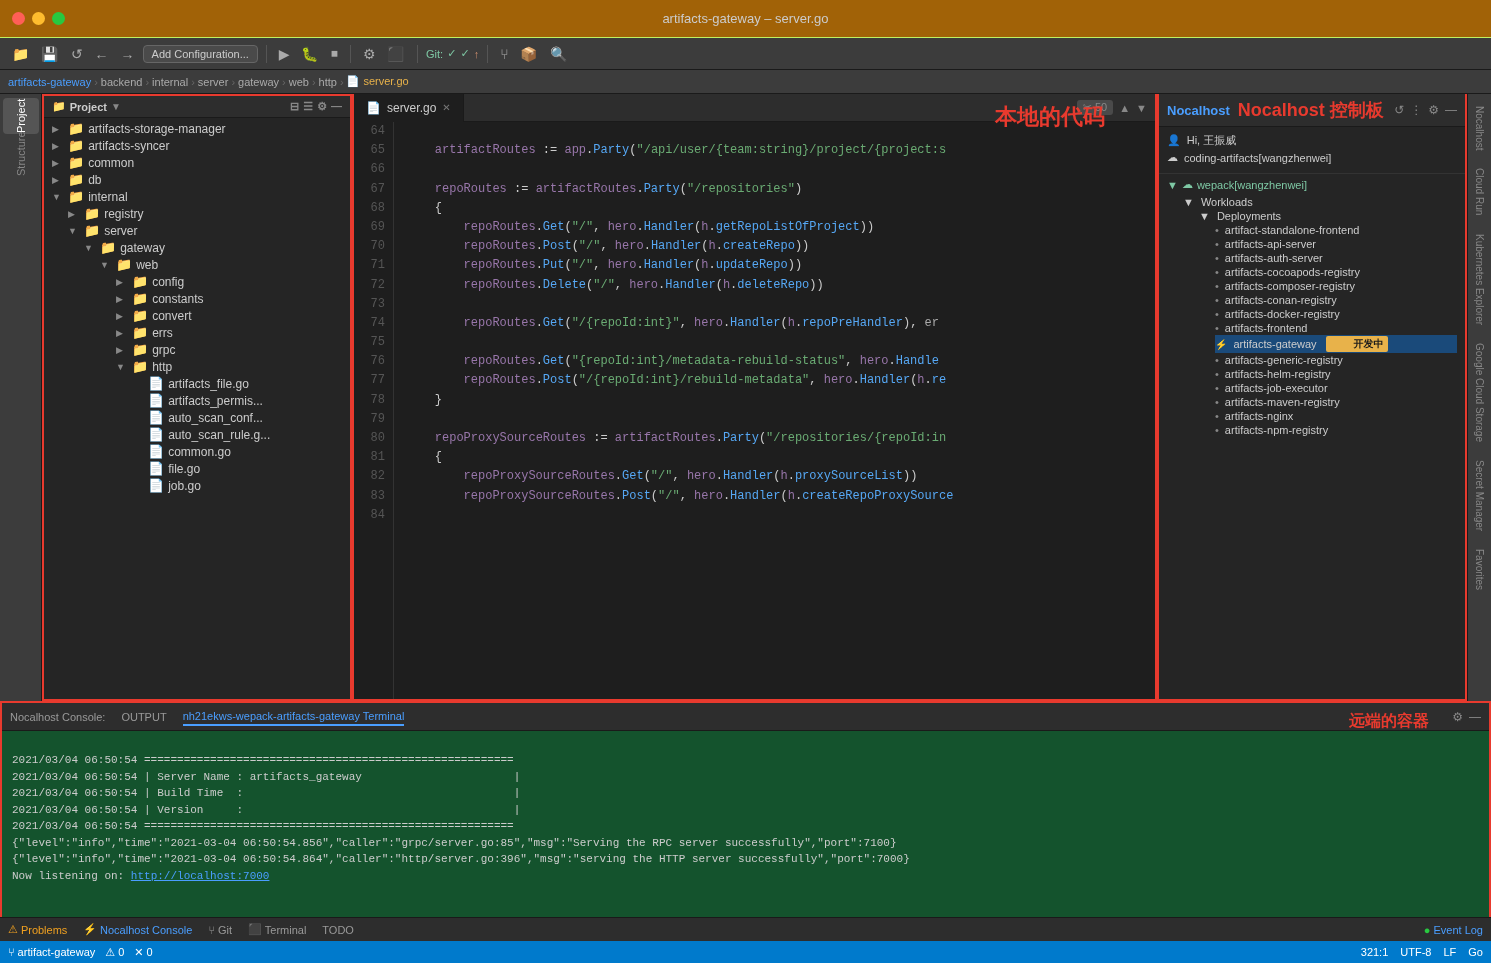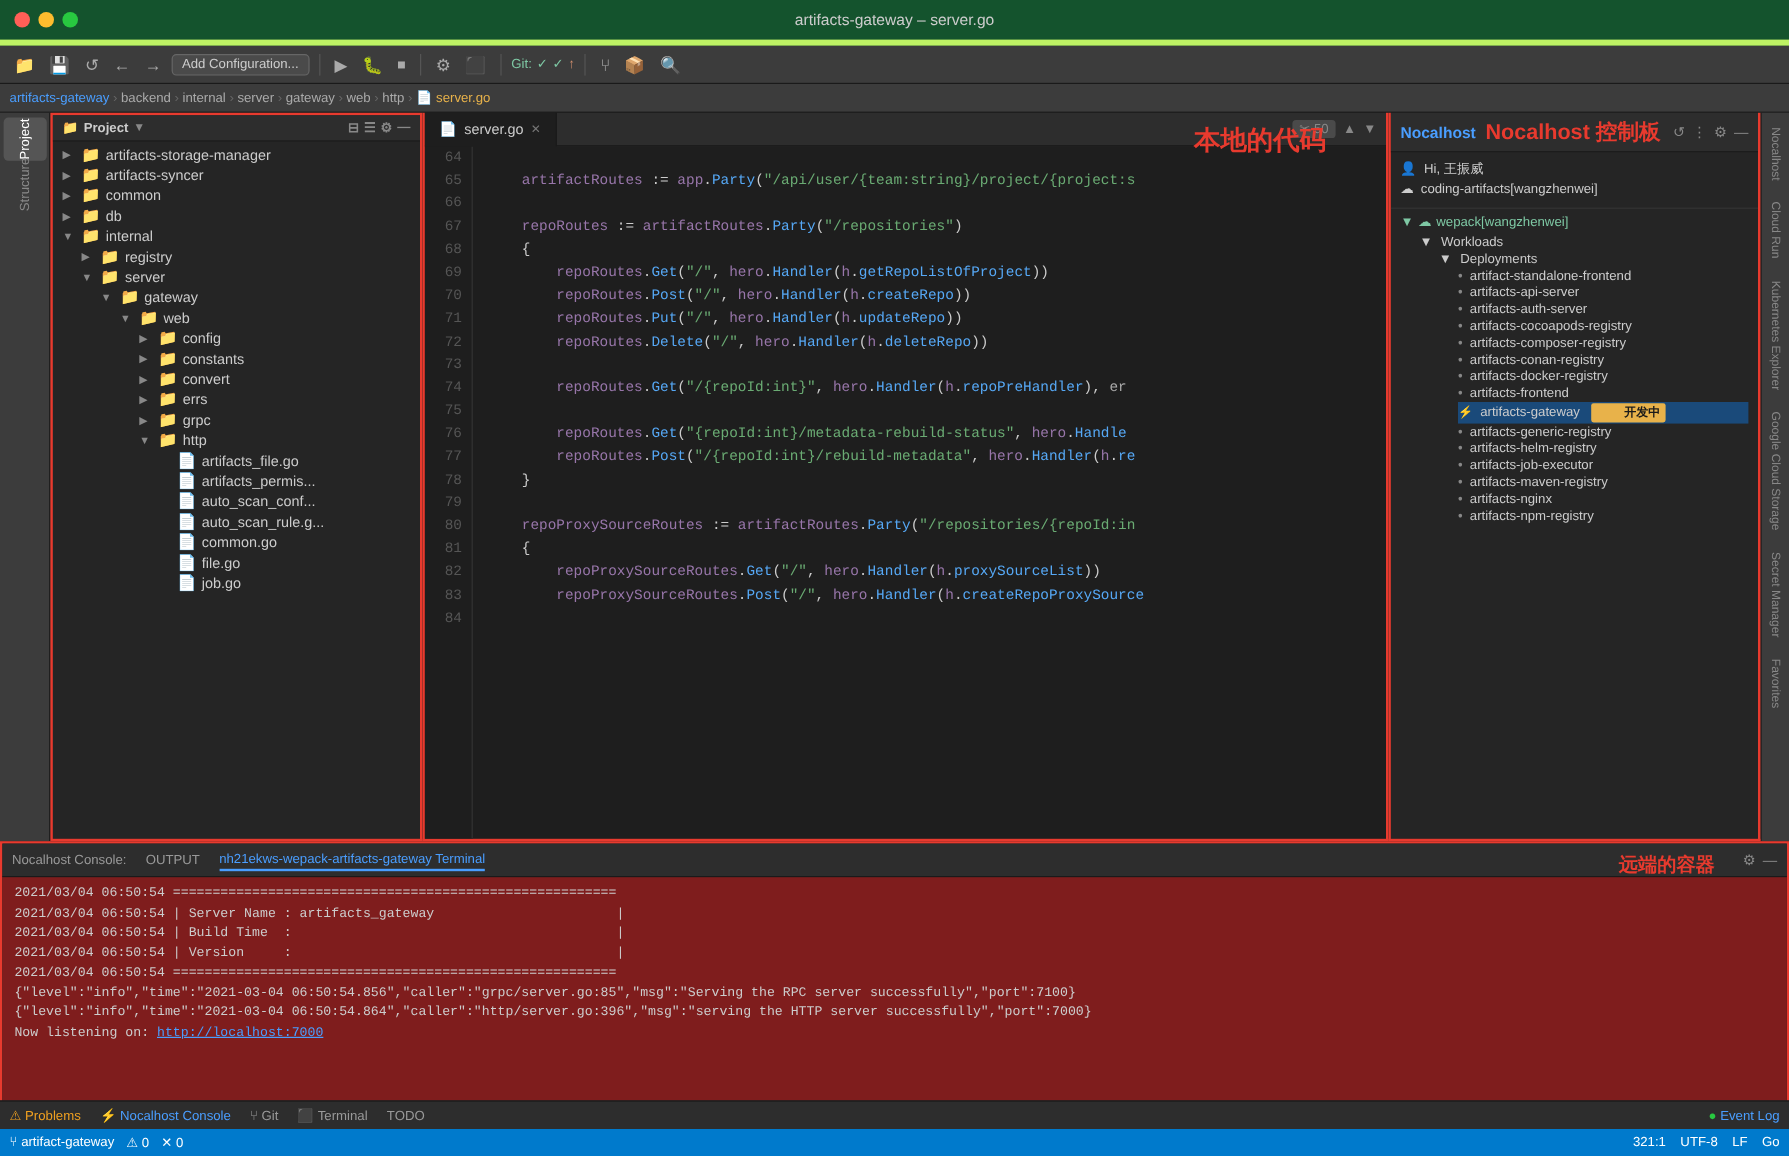--- a/index.html
+++ b/index.html
@@ -9,26 +9,26 @@
       background: #2b2b2b;
       font-family: -apple-system, 'Helvetica Neue', Arial, sans-serif;
       font-size: 12px;
       color: #ccc;
       overflow: hidden;
     }
 
     
     .titlebar {
       height: 38px;
-      background: #14532d;
+      background: #a16207;
       display: flex;
       align-items: center;
       justify-content: center;
       position: relative;
-      border-bottom: 5px solid #bef264;
+      border-bottom: 1px solid #bef264;
     }
     .titlebar-buttons {
       position: absolute;
       left: 12px;
       display: flex;
       gap: 7px;
     }
     .tb-btn {
       width: 13px; height: 13px; border-radius: 50%; cursor: pointer;
     }
@@ -299,26 +299,26 @@
       color: #999;
       cursor: pointer;
       padding: 2px 0;
     }
     .bottom-tab.active {
       color: #4a9eff;
       border-bottom: 2px solid #4a9eff;
     }
     .terminal-content {
       flex: 1;
-      padding: 6px 10px;
+      padding: 21px 10px;
       font-family: 'Courier New', Courier, monospace;
       font-size: 11px;
       color: #ccc;
       overflow-y: auto;
-      background: #7f1d1d;
+      background: #14532d;
     }
     .terminal-line { line-height: 1.5; white-space: pre-wrap; }
     .link { color: #4a9eff; text-decoration: underline; cursor: pointer; }
 
     
     .right-sidebar {
       width: 24px;
       background: #3c3c3c;
       display: flex;
       flex-direction: column;

